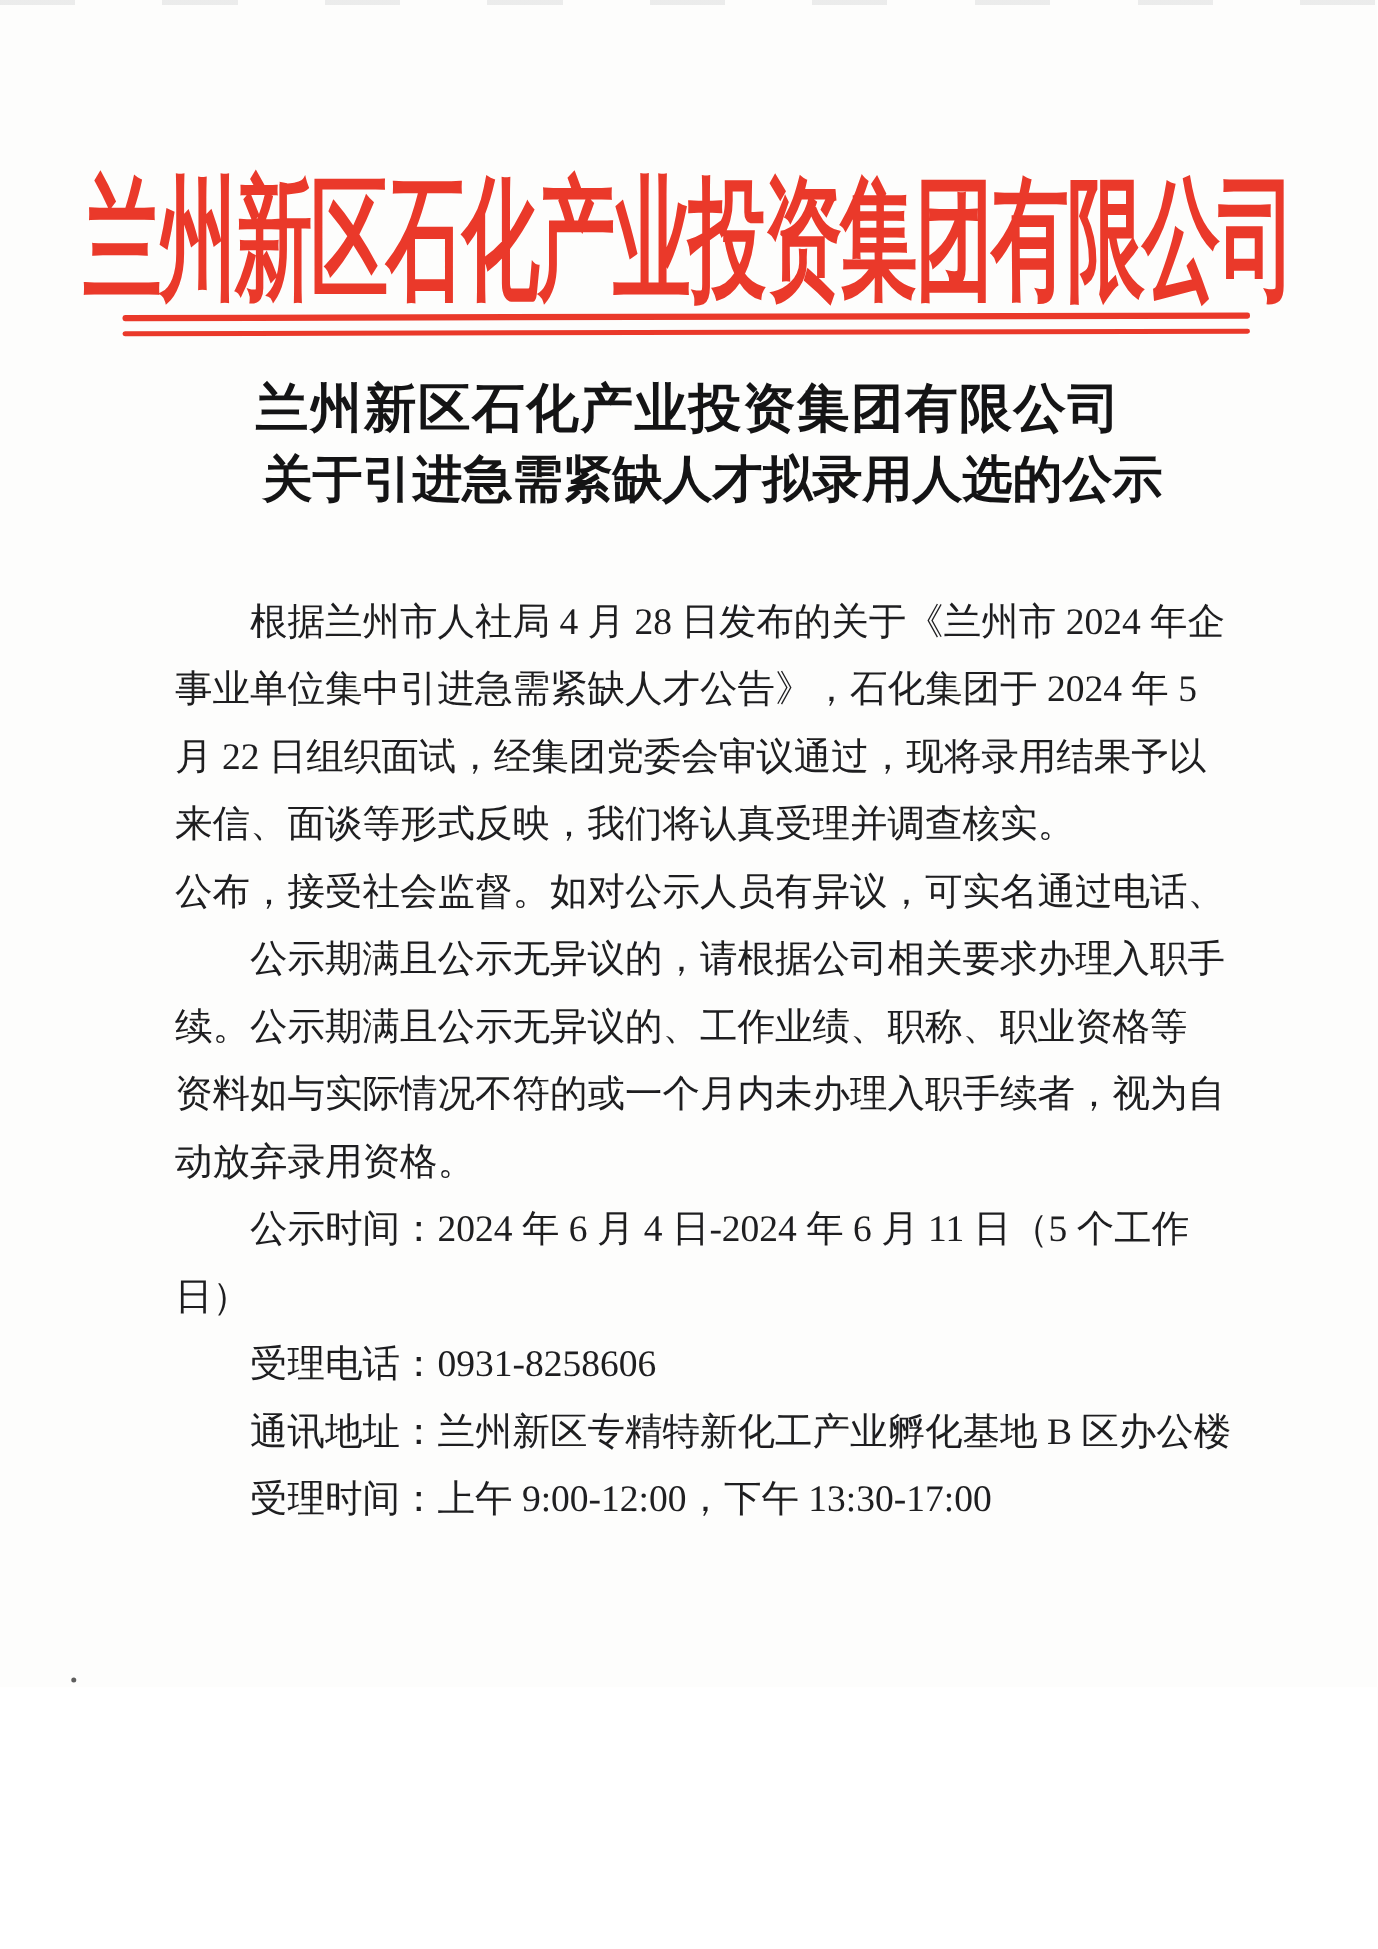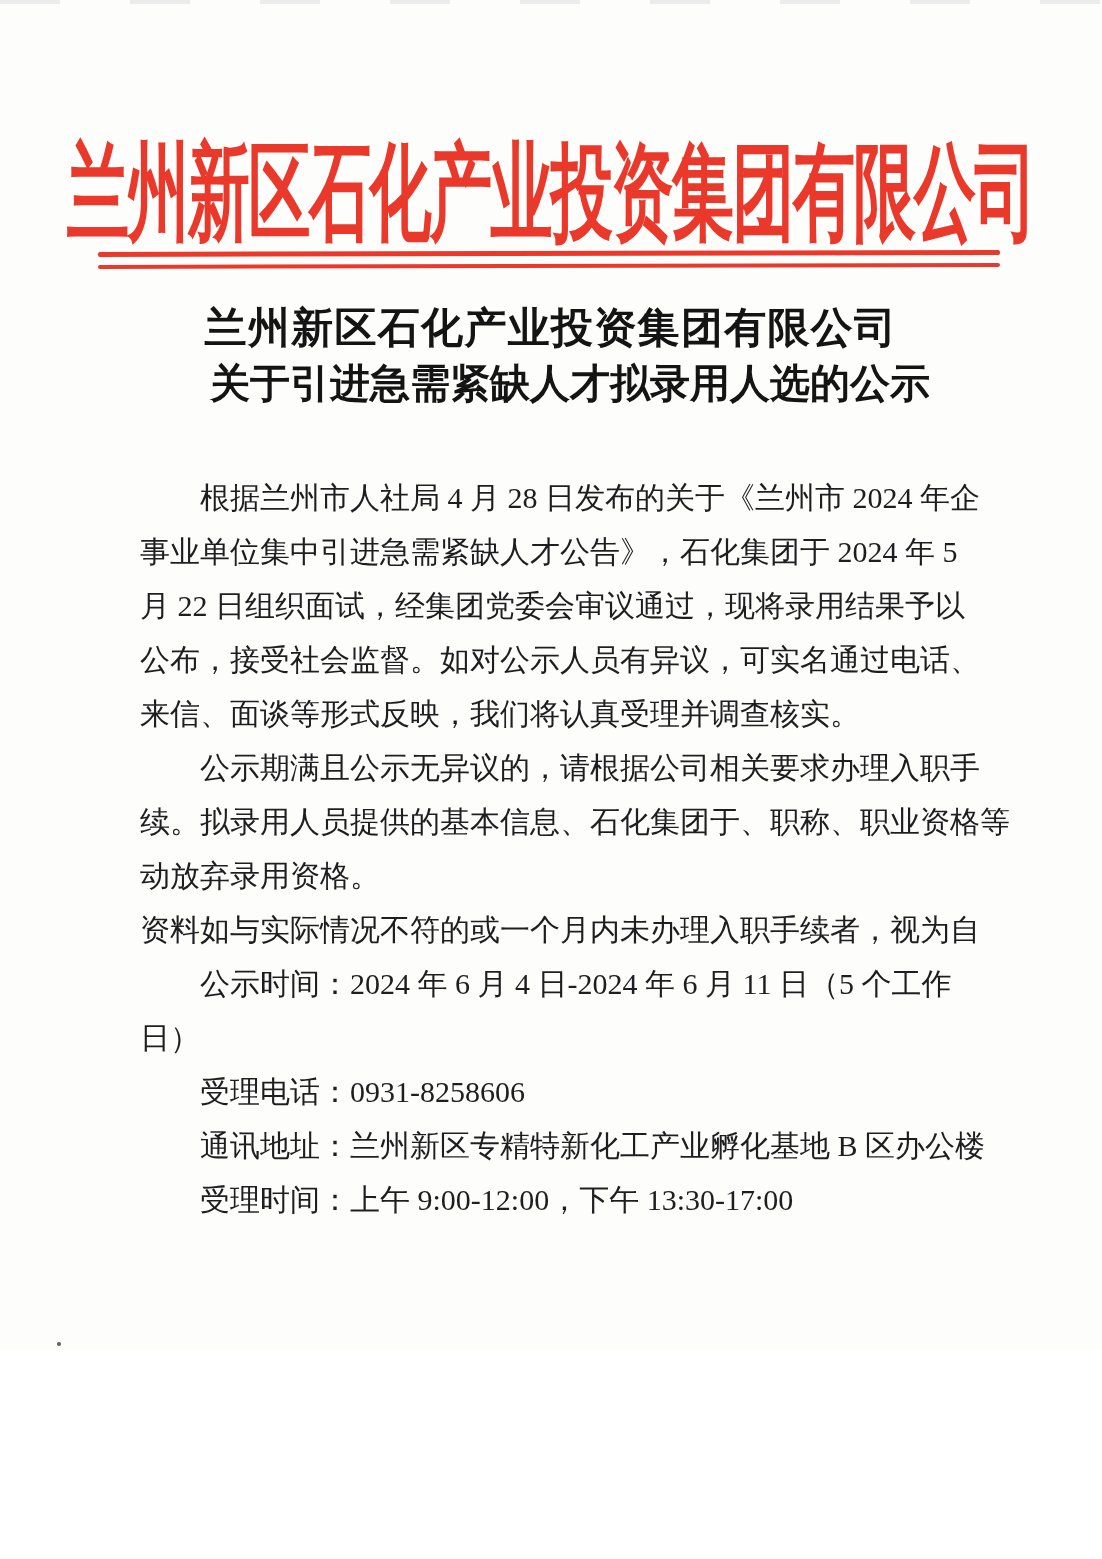--- a/index.html
+++ b/index.html
@@ -106,26 +106,26 @@
   <div class="doc-title">
     <div class="t1">兰州新区石化产业投资集团有限公司</div>
     <div class="t2">关于引进急需紧缺人才拟录用人选的公示</div>
   </div>
 
   <div class="body-text">
 
   <div class="line indent">根据兰州市人社局 4 月 28 日发布的关于《兰州市 2024 年企</div>
       <div class="line">事业单位集中引进急需紧缺人才公告》，石化集团于 2024 年 5</div>
       <div class="line">月 22 日组织面试，经集团党委会审议通过，现将录用结果予以</div>
+      <div class="line">来信、面谈等形式反映，我们将认真受理并调查核实。</div>
       <div class="line">公布，接受社会监督。如对公示人员有异议，可实名通过电话、</div>
-      <div class="line">来信、面谈等形式反映，我们将认真受理并调查核实。</div>
       <div class="line indent">公示期满且公示无异议的，请根据公司相关要求办理入职手</div>
-      <div class="line">续。拟录用人员提供的基本信息、石化集团于、职称、职业资格等</div>
+      <div class="line">续。公示期满且公示无异议的、工作业绩、职称、职业资格等</div>
+      <div class="line">资料如与实际情况不符的或一个月内未办理入职手续者，视为自</div>
       <div class="line">动放弃录用资格。</div>
-      <div class="line">资料如与实际情况不符的或一个月内未办理入职手续者，视为自</div>
       <div class="line indent">公示时间：2024 年 6 月 4 日-2024 年 6 月 11 日（5 个工作</div>
       <div class="line">日）</div>
       <div class="line indent">受理电话：0931-8258606</div>
       <div class="line indent">通讯地址：兰州新区专精特新化工产业孵化基地 B 区办公楼</div>
       <div class="line indent">受理时间：上午 9:00-12:00，下午 13:30-17:00</div>
     </div>
 
   <div class="rule rule-bot-a"></div>
   <div class="rule rule-bot-b"></div>
 

